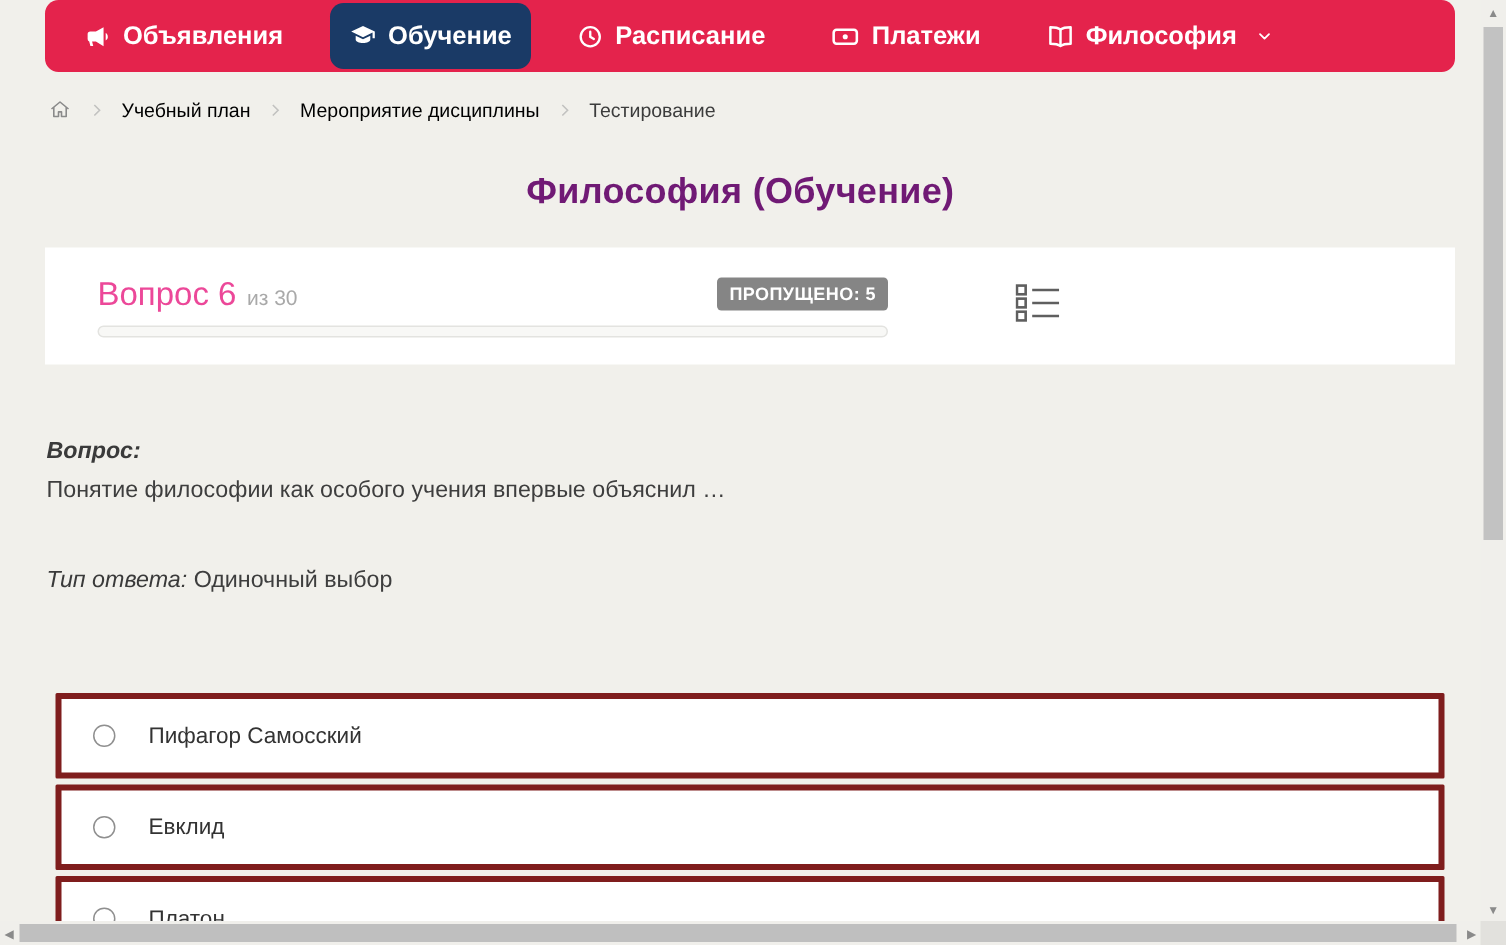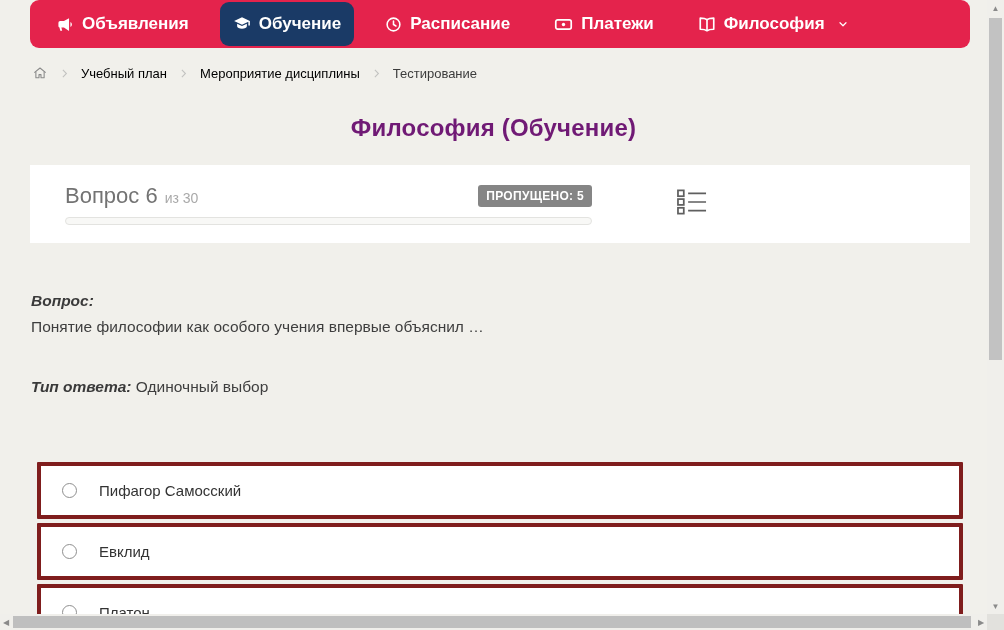--- a/index.html
+++ b/index.html
@@ -44,21 +44,21 @@
   }
 
   
   .qcard {
     position:absolute; left:30px; top:165px; width:940px; height:78px;
     background:#ffffff; display:flex; align-items:center;
     padding:0 20px 0 35px;
   }
   .qcard-left { width:527px; }
   .qcard-left-row1 { display:flex; align-items:center; }
-  .q-number { font-size:22px; color:#737373; }
+  .q-number { font-size:22px; color:#ec4899; }
   .q-of { font-size:14px; color:#a9a9a9; margin-left:7px; position:relative; top:2px; }
   .q-badge {
     margin-left:auto; background:#858585; color:#fff;
     font-size:12px; font-weight:bold; letter-spacing:0.3px;
     padding:4px 8px; border-radius:3px; white-space:nowrap;
   }
   .q-progress {
     margin-top:8px; height:8px; width:100%;
     background:#f8f8f6; border:1px solid #e3e3e0; border-radius:5px;
     position:relative; overflow:hidden;
@@ -73,21 +73,21 @@
     position:absolute; left:31px; top:292px;
     font-size:15.5px; font-weight:bold; font-style:italic; color:#3a3a3a;
   }
   .q-text {
     position:absolute; left:31px; top:318px;
     font-size:15.5px; color:#3e3e3e;
   }
   .q-type {
     position:absolute; left:31px; top:378px; font-size:15.5px; color:#3e3e3e;
   }
-  .q-type .t-label { font-weight:bold; font-style:italic; color:#3a3a3a; }
+  .q-type .t-label { font-weight:normal; font-style:italic; color:#3a3a3a; }
 
   
   .option {
     position:absolute; left:37px; width:926px; height:57px;
     background:#fff; border:4px solid #7f1d1d; border-radius:1px;
     display:flex; align-items:center; padding-left:21px; gap:22px;
     cursor:pointer;
   }
   .opt-1 { top:462px; }
   .opt-2 { top:523px; }

